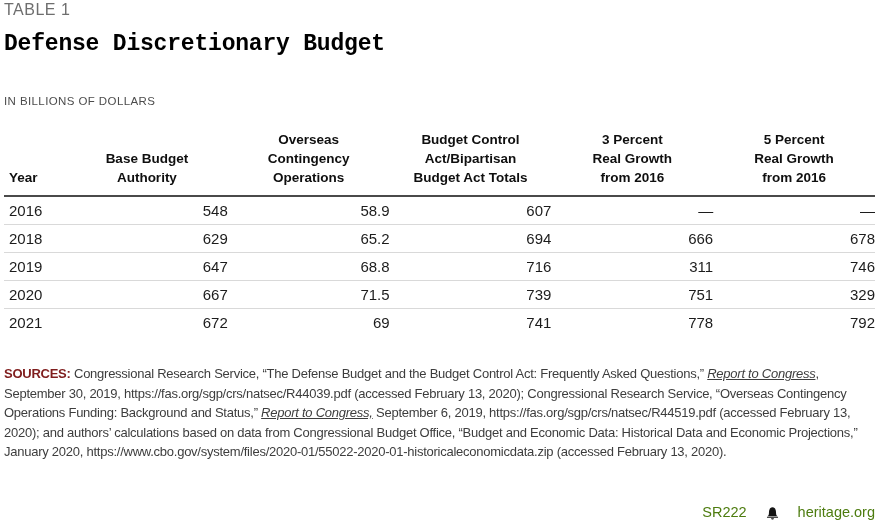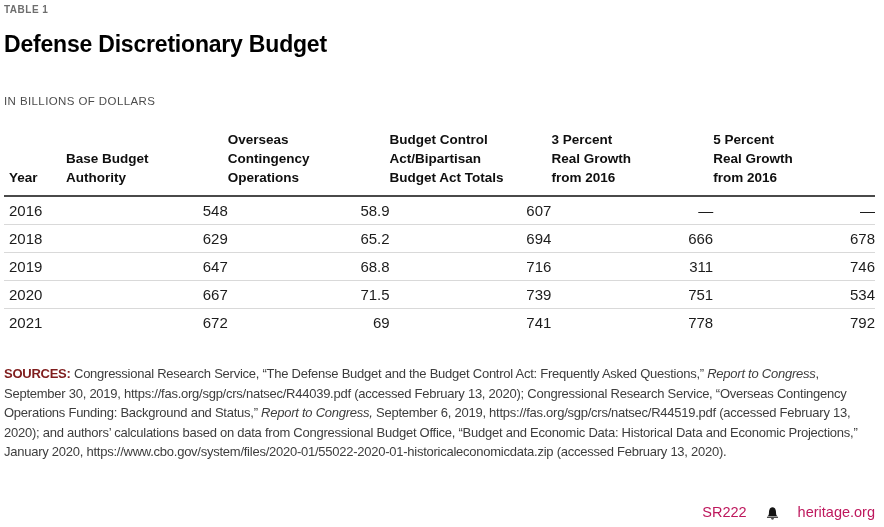--- a/index.html
+++ b/index.html
@@ -6,33 +6,33 @@
   html, body { background: #fff; }
   body {
     width: 884px; height: 527px;
     position: relative;
     overflow: hidden;
     font-family: "Liberation Sans", sans-serif;
     color: #1a1a1a;
     padding: 3px 9px 0 4px;
   }
   .table-label {
-    font-size: 10px;
+    font-size: 16px;
     color: #6e6e6e;
     letter-spacing: .5px;
     line-height: 13px;
-    font-weight: bold;
   }
   .page-title {
     margin-top: 14px;
     font-size: 23px;
     font-weight: bold;
     color: #000;
     line-height: 28px;
     letter-spacing: -0.2px;
+    font-family: Liberation Mono, monospace;
   }
   .subtitle {
     margin-top: 37px;
     font-size: 11.5px;
     color: #4c4c4c;
     letter-spacing: .4px;
     line-height: 13px;
   }
   table.budget-table {
     width: 100%;
@@ -40,21 +40,21 @@
     table-layout: fixed;
     margin-top: 0;
   }
   col.c-year { width: 62px; }
   thead th {
     vertical-align: bottom;
     font-size: 13.5px;
     font-weight: bold;
     line-height: 19px;
     color: #0f0f0f;
-    text-align: left;
+    text-align: center;
     white-space: pre-line;
     padding: 22px 0 8px 0;
     border-bottom: 2px solid #4a4a4a;
   }
   thead th.th-year { text-align: left; padding-left: 5px; }
   tbody td {
     font-size: 15px;
     color: #1c1c1c;
     height: 28px;
     text-align: right;
@@ -65,30 +65,30 @@
   tbody td:first-child { text-align: left; padding-left: 5px; }
   tbody tr:not(:last-child) td { border-bottom: 1px solid #d9d9d9; }
   .sources {
     margin-top: 28px;
     font-size: 13px;
     line-height: 19.5px;
     color: #3d3d3d;
     letter-spacing: -0.25px;
   }
   .sources .src-label { font-weight: bold; color: #7f1d1d; }
-  .sources .italic { font-style: italic; }
+  .sources .italic { font-style: italic; text-decoration: underline; }
   .footer {
     position: absolute;
     right: 9px;
     bottom: 7px;
     display: flex;
     align-items: center;
     gap: 18px;
     font-size: 14.5px;
-    color: #be185d;
+    color: #4d7c0f;
   }
   .bell-icon { display: inline-block; width: 15px; height: 15px; }
   .bell-icon svg { display: block; width: 100%; height: 100%; fill: #141414; }
 </style>
 </head>
 <body>
 
 <div class="table-label">TABLE 1</div>
 <h1 class="page-title">Defense Discretionary Budget</h1>
 <div class="subtitle">IN BILLIONS OF DOLLARS</div>
@@ -145,21 +145,21 @@
         <td>716</td>
         <td>311</td>
         <td>746</td>
       </tr>
       <tr>
         <td>2020</td>
         <td>667</td>
         <td>71.5</td>
         <td>739</td>
         <td>751</td>
-        <td>534</td>
+        <td>329</td>
       </tr>
       <tr>
         <td>2021</td>
         <td>672</td>
         <td>69</td>
         <td>741</td>
         <td>778</td>
         <td>792</td>
       </tr>
     </tbody>

